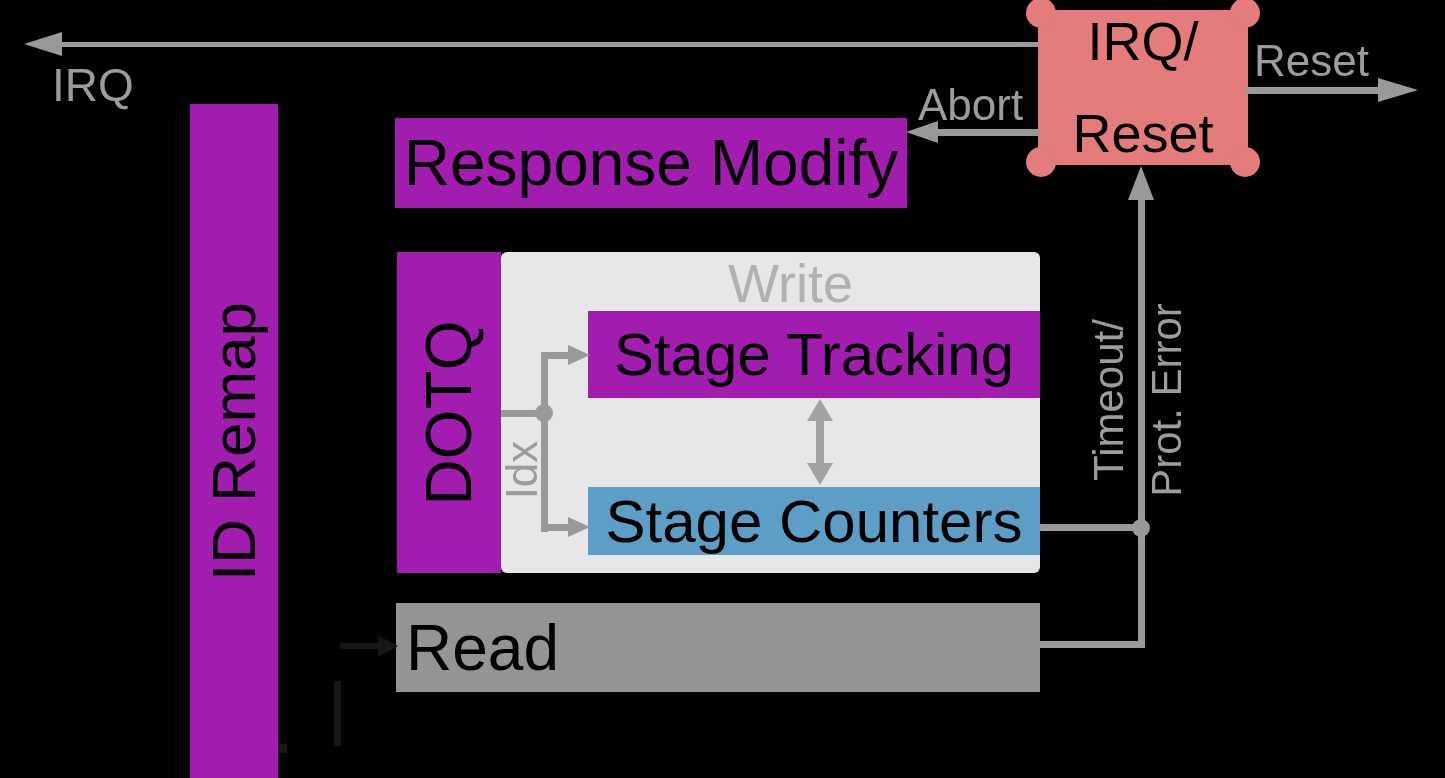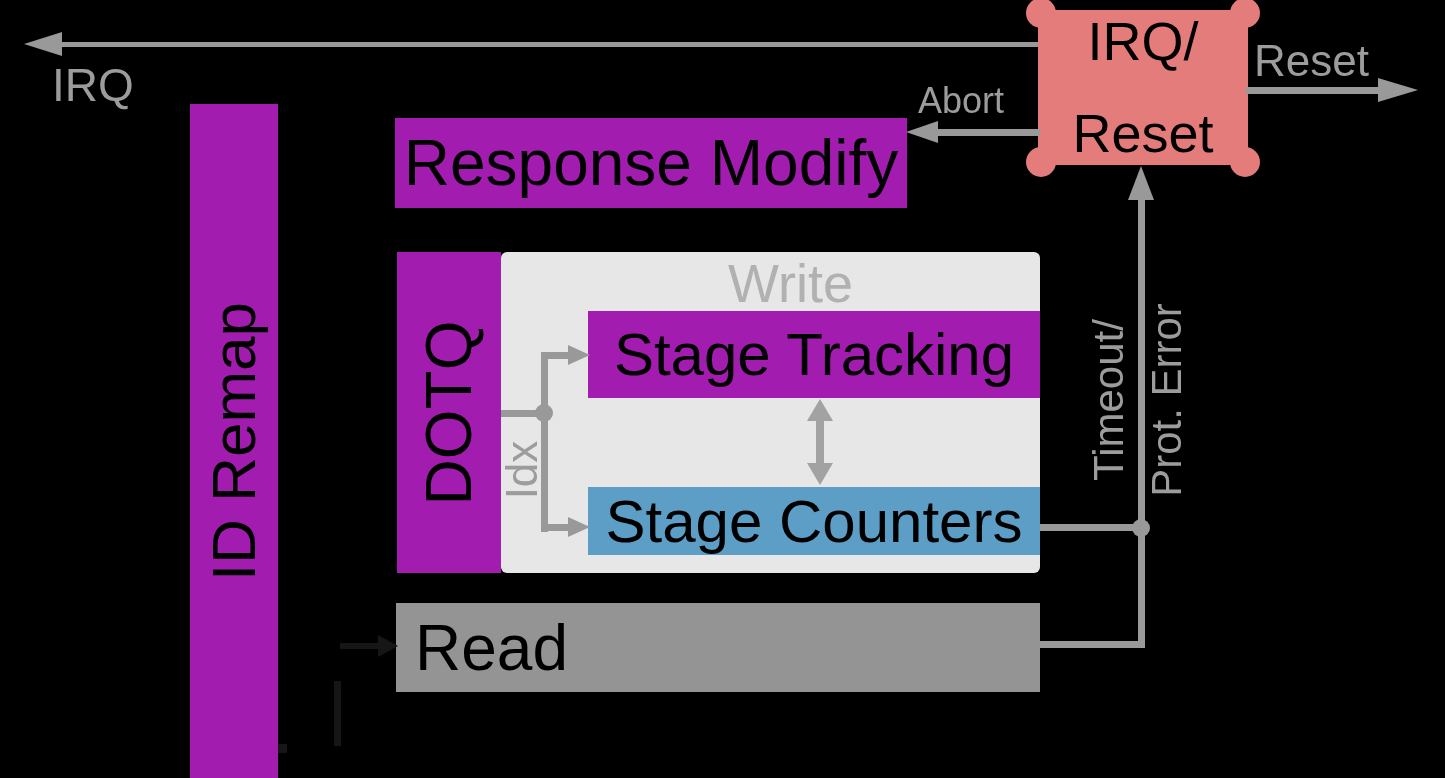--- a/index.html
+++ b/index.html
@@ -30,27 +30,27 @@
   
   #id-remap        { left:190px; top:104px; width:88px;  height:674px; }
   #id-remap span   { font-size:62px; }
   #response-modify { left:395px; top:118px; width:512px; height:90px;  font-size:64px; }
   #write-container { left:501px; top:252px; width:539px; height:321px; }
   #write-label     { left:227px; top:0px;   font-size:54px; color:#B1B1B1; }
   #dotq            { left:397px; top:252px; width:104px; height:321px; }
   #dotq span       { font-size:64px; }
   #stage-tracking  { left:588px; top:311px; width:452px; height:87px;  font-size:60px; }
   #stage-counters  { left:588px; top:487px; width:452px; height:68px;  font-size:60px; }
-  #read            { left:396px; top:603px; width:644px; height:89px;  font-size:64px; justify-content:flex-start; padding-left:19px; box-sizing:border-box; }
+  #read            { left:396px; top:603px; width:644px; height:89px;  font-size:64px; justify-content:flex-start; padding-left:10px; box-sizing:border-box; }
   #irq-reset       { left:1038px; top:10px; width:210px; height:155px; flex-direction:column; font-size:54px; line-height:1.18; border-radius:4px;gap:28px; }
   .corner { position:absolute; width:30px; height:30px; border-radius:50%; background:#E47C7C; }
 
   
   #irq-label    { left:52px;   top:58px; font-size:46px; }
-  #abort-label  { left:918px;  top:80px; font-size:36px; }
+  #abort-label  { left:918px;  top:80px; font-size:44px; }
   #reset-label  { left:1254px; top:36px; font-size:44px; }
   #idx-label    { left:522px;  top:470px; font-size:44px; color:#9C9C9C; }
   #timeout-label{ left:1138px; top:400px; font-size:42px; color:#9C9C9C; text-align:center; line-height:1.38; }
 </style>
 </head>
 <body>
 
 <div id="canvas">
 
   <div class="gline" style="left:52px; top:42px; width:986px; height:5px;"></div>

